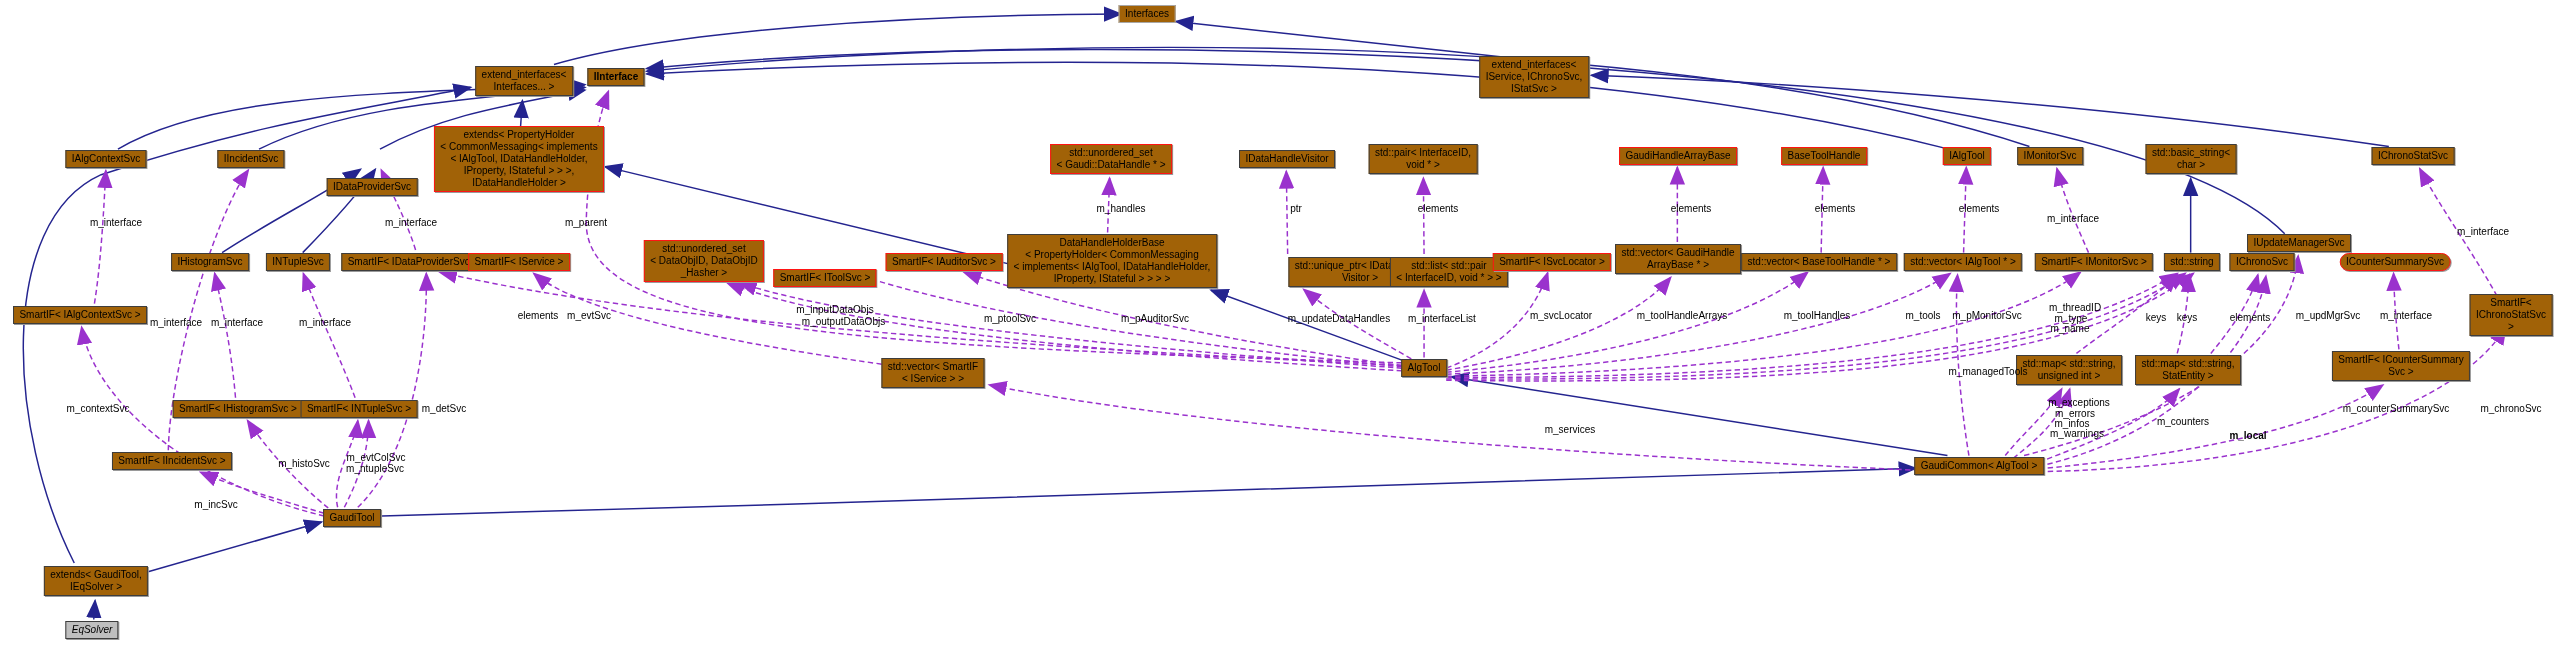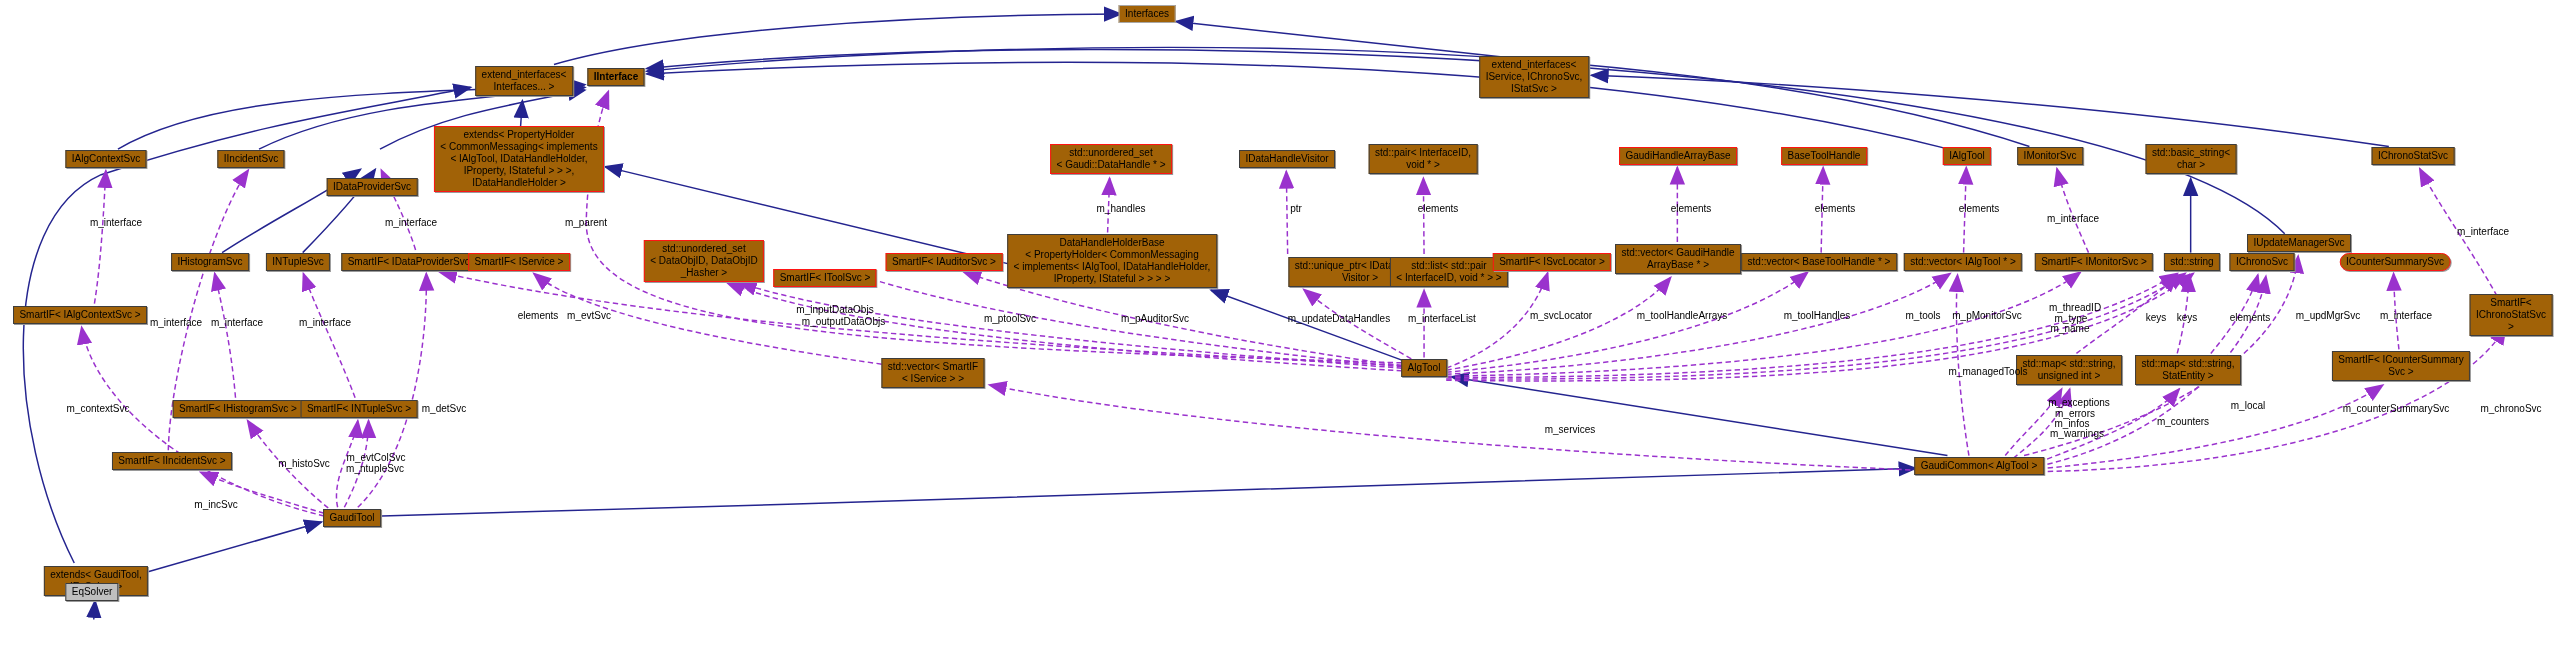--- a/index.html
+++ b/index.html
@@ -167,21 +167,21 @@
       <div class="node " style="left: 933px; top: 373px;">std::vector&lt; SmartIF
 &lt; IService &gt; &gt;</div>
       <div class="node " style="left: 1424px; top: 368px;">AlgTool</div>
       <div class="node " style="left: 1979px; top: 466px;">GaudiCommon&lt; AlgTool &gt;</div>
       <div class="node " style="left: 238px; top: 409px;">SmartIF&lt; IHistogramSvc &gt;</div>
       <div class="node " style="left: 359px; top: 409px;">SmartIF&lt; INTupleSvc &gt;</div>
       <div class="node " style="left: 172px; top: 461px;">SmartIF&lt; IIncidentSvc &gt;</div>
       <div class="node " style="left: 352px; top: 518px;">GaudiTool</div>
       <div class="node " style="left: 96px; top: 581px;">extends&lt; GaudiTool,
 IEqSolver &gt;</div>
-      <div class="node filled" style="left: 92px; top: 592px;">EqSolver</div>
+      <div class="node filled" style="left: 92px; top: 630px; font-style: italic;">EqSolver</div>
     </div>
   <div id="labels">
       <span class="elabel" style="left: 116px; top: 223px;">m_interface</span>
       <span class="elabel" style="left: 411px; top: 223px;">m_interface</span>
       <span class="elabel" style="left: 586px; top: 223px;">m_parent</span>
       <span class="elabel" style="left: 1121px; top: 209px;">m_handles</span>
       <span class="elabel" style="left: 1296px; top: 209px;">ptr</span>
       <span class="elabel" style="left: 1438px; top: 209px;">elements</span>
       <span class="elabel" style="left: 1691px; top: 209px;">elements</span>
       <span class="elabel" style="left: 1835px; top: 209px;">elements</span>
@@ -214,21 +214,21 @@
       <span class="elabel" style="left: 2406px; top: 316px;">m_interface</span>
       <span class="elabel" style="left: 1988px; top: 372px;">m_managedTools</span>
       <span class="elabel" style="left: 1570px; top: 430px;">m_services</span>
       <span class="elabel" style="left: 2396px; top: 409px;">m_counterSummarySvc</span>
       <span class="elabel" style="left: 2511px; top: 409px;">m_chronoSvc</span>
       <span class="elabel" style="left: 2079px; top: 403px;">m_exceptions</span>
       <span class="elabel" style="left: 2075px; top: 414px;">m_errors</span>
       <span class="elabel" style="left: 2072px; top: 424px;">m_infos</span>
       <span class="elabel" style="left: 2077px; top: 434px;">m_warnings</span>
       <span class="elabel" style="left: 2183px; top: 422px;">m_counters</span>
-      <span class="elabel" style="left: 2248px; top: 406px;">m_local</span>
+      <span class="elabel" style="left: 2248px; top: 436px; font-weight: bold;">m_local</span>
       <span class="elabel" style="left: 98px; top: 409px;">m_contextSvc</span>
       <span class="elabel" style="left: 444px; top: 409px;">m_detSvc</span>
       <span class="elabel" style="left: 304px; top: 464px;">m_histoSvc</span>
       <span class="elabel" style="left: 376px; top: 458px;">m_evtColSvc</span>
       <span class="elabel" style="left: 375px; top: 469px;">m_ntupleSvc</span>
       <span class="elabel" style="left: 216px; top: 505px;">m_incSvc</span>
     </div>
 </div>
 
 

